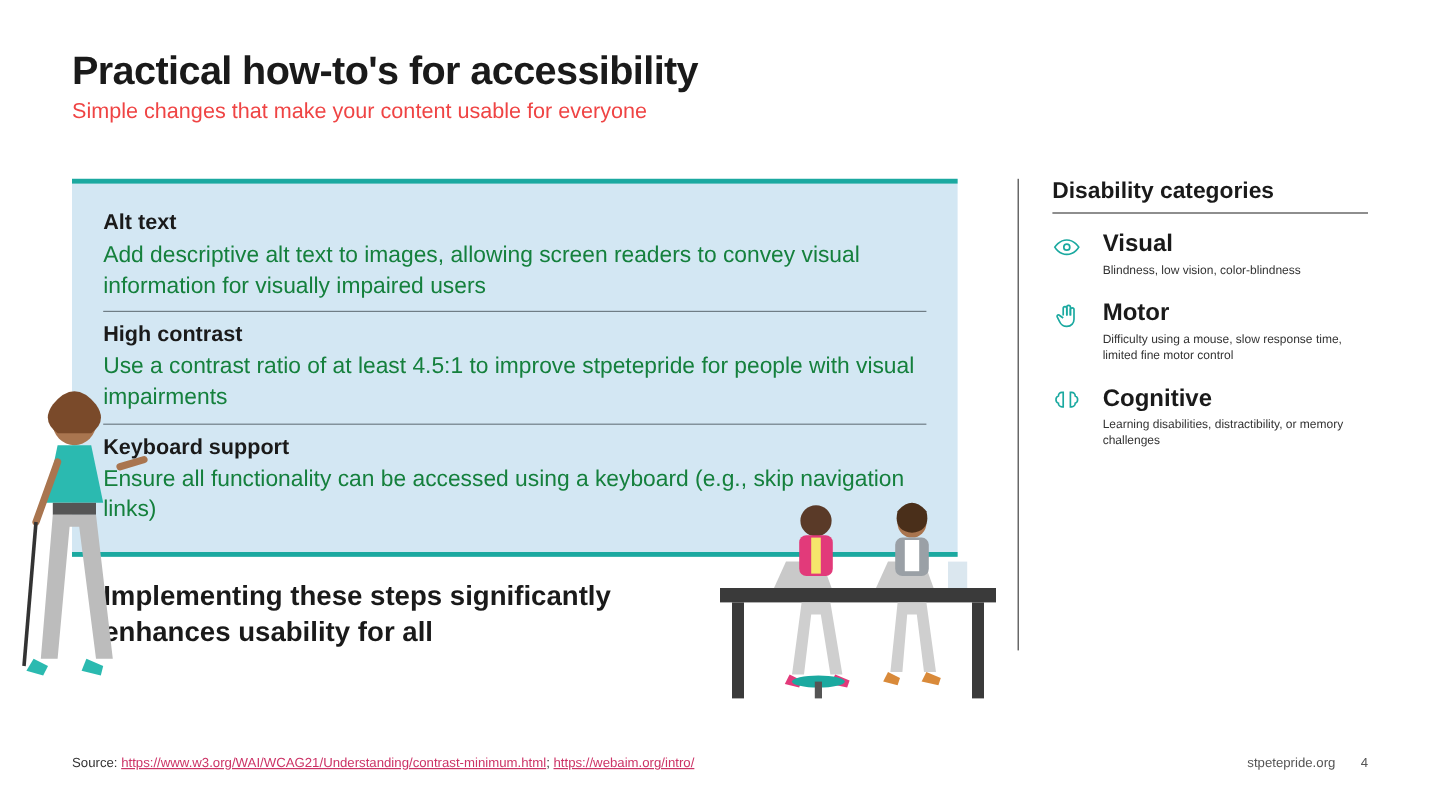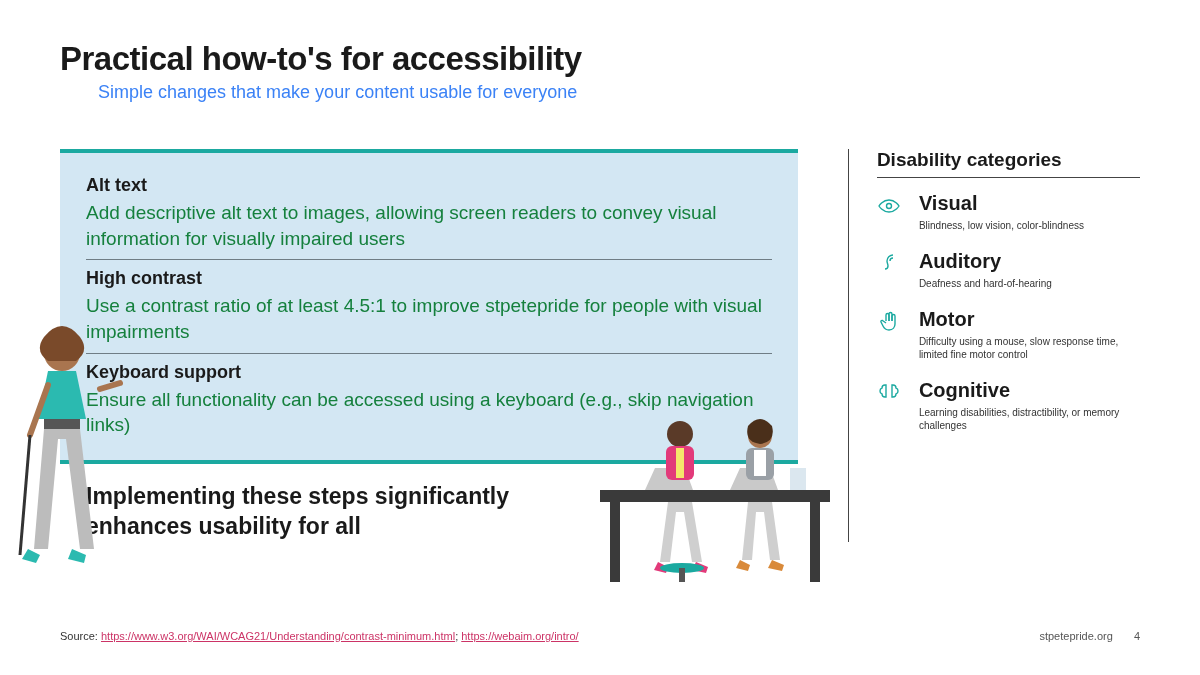--- a/index.html
+++ b/index.html
@@ -1,19 +1,19 @@
 <!DOCTYPE html>
 <html><head>
 <meta charset="utf-8">
 <style>
   * { box-sizing: border-box; margin: 0; padding: 0; }
   html, body { width: 1200px; height: 675px; font-family: "Segoe UI", Arial, sans-serif; color: #1a1a1a; background: #fff; }
   .slide { position: relative; width: 1200px; height: 660px; padding: 40px 60px 20px 60px; }
   .title { font-family: "Arial Narrow", "Arial", sans-serif; font-weight: 800; font-size: 33px; letter-spacing: -0.5px; font-stretch: condensed; }
-  .subtitle { font-size: 18px; color: #3b82f6; margin-top: 4px; font-weight: 400; margin-left: 38px; }
+  .subtitle { font-size: 18px; color: #ef4444; margin-top: 4px; font-weight: 400; }
   .content { display: flex; margin-top: 46px; }
   .left { width: 760px; position: relative; }
   .panel { background: #d3e7f3; border-top: 4px solid #1ba9a0; border-bottom: 4px solid #1ba9a0; padding: 14px 26px 14px 26px; }
   .item { padding: 8px 0; }
   .item + .item { border-top: 1px solid #6f7d85; }
   .item-title { font-weight: 700; font-size: 18px; margin-bottom: 4px; }
   .item-desc { font-size: 19px; line-height: 1.35; color: #15803d; }
   .summary { font-weight: 700; font-size: 23px; margin: 18px 0 0 26px; max-width: 440px; line-height: 1.3; }
   .right { margin-left: 50px; border-left: 1px solid #444; padding-left: 28px; width: 300px; }
   .right-title { font-weight: 700; font-size: 19px; padding-bottom: 6px; border-bottom: 1px solid #444; margin-bottom: 14px; }
@@ -65,32 +65,20 @@
               <path d="M2 12s3.5-6 10-6 10 6 10 6-3.5 6-10 6S2 12 2 12z"></path>
               <circle cx="12" cy="12" r="2.5"></circle>
             </svg>
         </div>
         <div>
           <div class="cat-name">Visual</div>
           <div class="cat-desc">Blindness, low vision, color-blindness</div>
         </div>
       </div>
 
-      <div class="cat">
-        <div class="cat-icon">
-          <svg viewBox="0 0 24 24">
-              <path d="M16 3c-3.3 0-6 2.7-6 6 0 2 1 3 1 5 0 1.7-1.3 3-3 3"></path>
-              <path d="M13 9c0-1.7 1.3-3 3-3"></path>
-            </svg>
-        </div>
-        <div>
-          <div class="cat-name">Auditory</div>
-          <div class="cat-desc">Deafness and hard-of-hearing</div>
-        </div>
-      </div>
 
       <div class="cat">
         <div class="cat-icon">
           <svg viewBox="0 0 24 24">
               <path d="M9 11V5a1.5 1.5 0 013 0v6"></path>
               <path d="M12 11V4a1.5 1.5 0 013 0v7"></path>
               <path d="M15 11V6a1.5 1.5 0 013 0v8c0 3-2 6-6 6s-5-2-6-4l-2-4c-.5-1 .5-2 1.5-1.5L9 13"></path>
             </svg>
         </div>
         <div>

